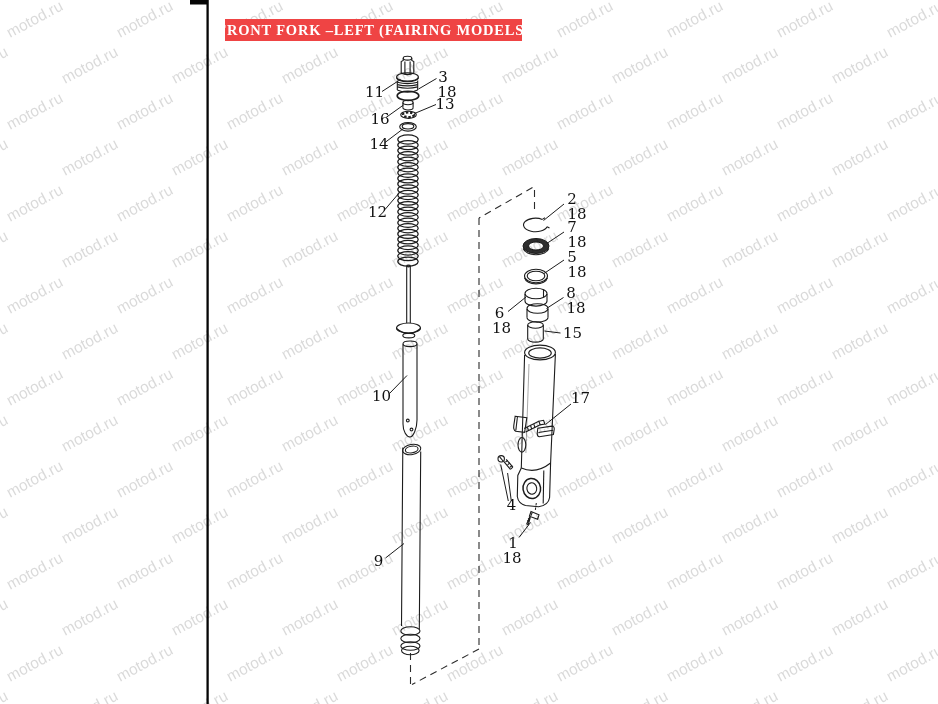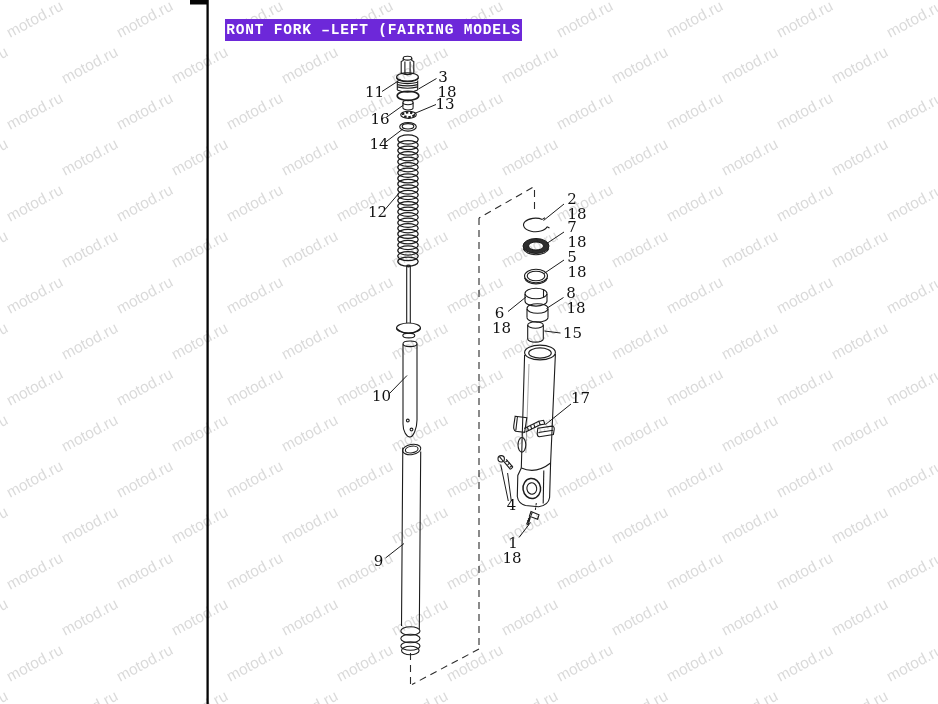--- a/index.html
+++ b/index.html
@@ -1,21 +1,21 @@
 <!DOCTYPE html>
 <html><head>
 <meta charset="utf-8">
 <style>
   html,body{margin:0;padding:0;background:#ffffff;}
   .page{position:relative;width:938px;height:704px;background:#ffffff;overflow:hidden;
         font-family:"Liberation Sans",sans-serif;}
   .page svg{position:absolute;left:0;top:0;z-index:1;}
   .title-box{position:absolute;left:225px;top:19px;width:297px;height:22px;z-index:2;
-             background:#6d28d9;color:#ffffff;display:flex;align-items:center;justify-content:center;
-             font-family:Liberation Mono, monospace;font-weight:700;font-size:14.5px;
+             background:#ef4444;color:#ffffff;display:flex;align-items:center;justify-content:center;
+             font-family:Liberation Serif, serif;font-weight:700;font-size:14.5px;
              letter-spacing:0.8px;white-space:nowrap;}
   .lbl{font-family:"DejaVu Serif","Liberation Serif",serif;font-size:15px;fill:#111111;}
   .ln{stroke:#1c1c1c;stroke-width:1.1;fill:none;}
   .ld{stroke:#1c1c1c;stroke-width:1;fill:none;}
   .dash{stroke:#2b2b2b;stroke-width:1.1;fill:none;stroke-dasharray:7 5;}
 </style>
 </head>
 <body>
 
 <div class="page">

